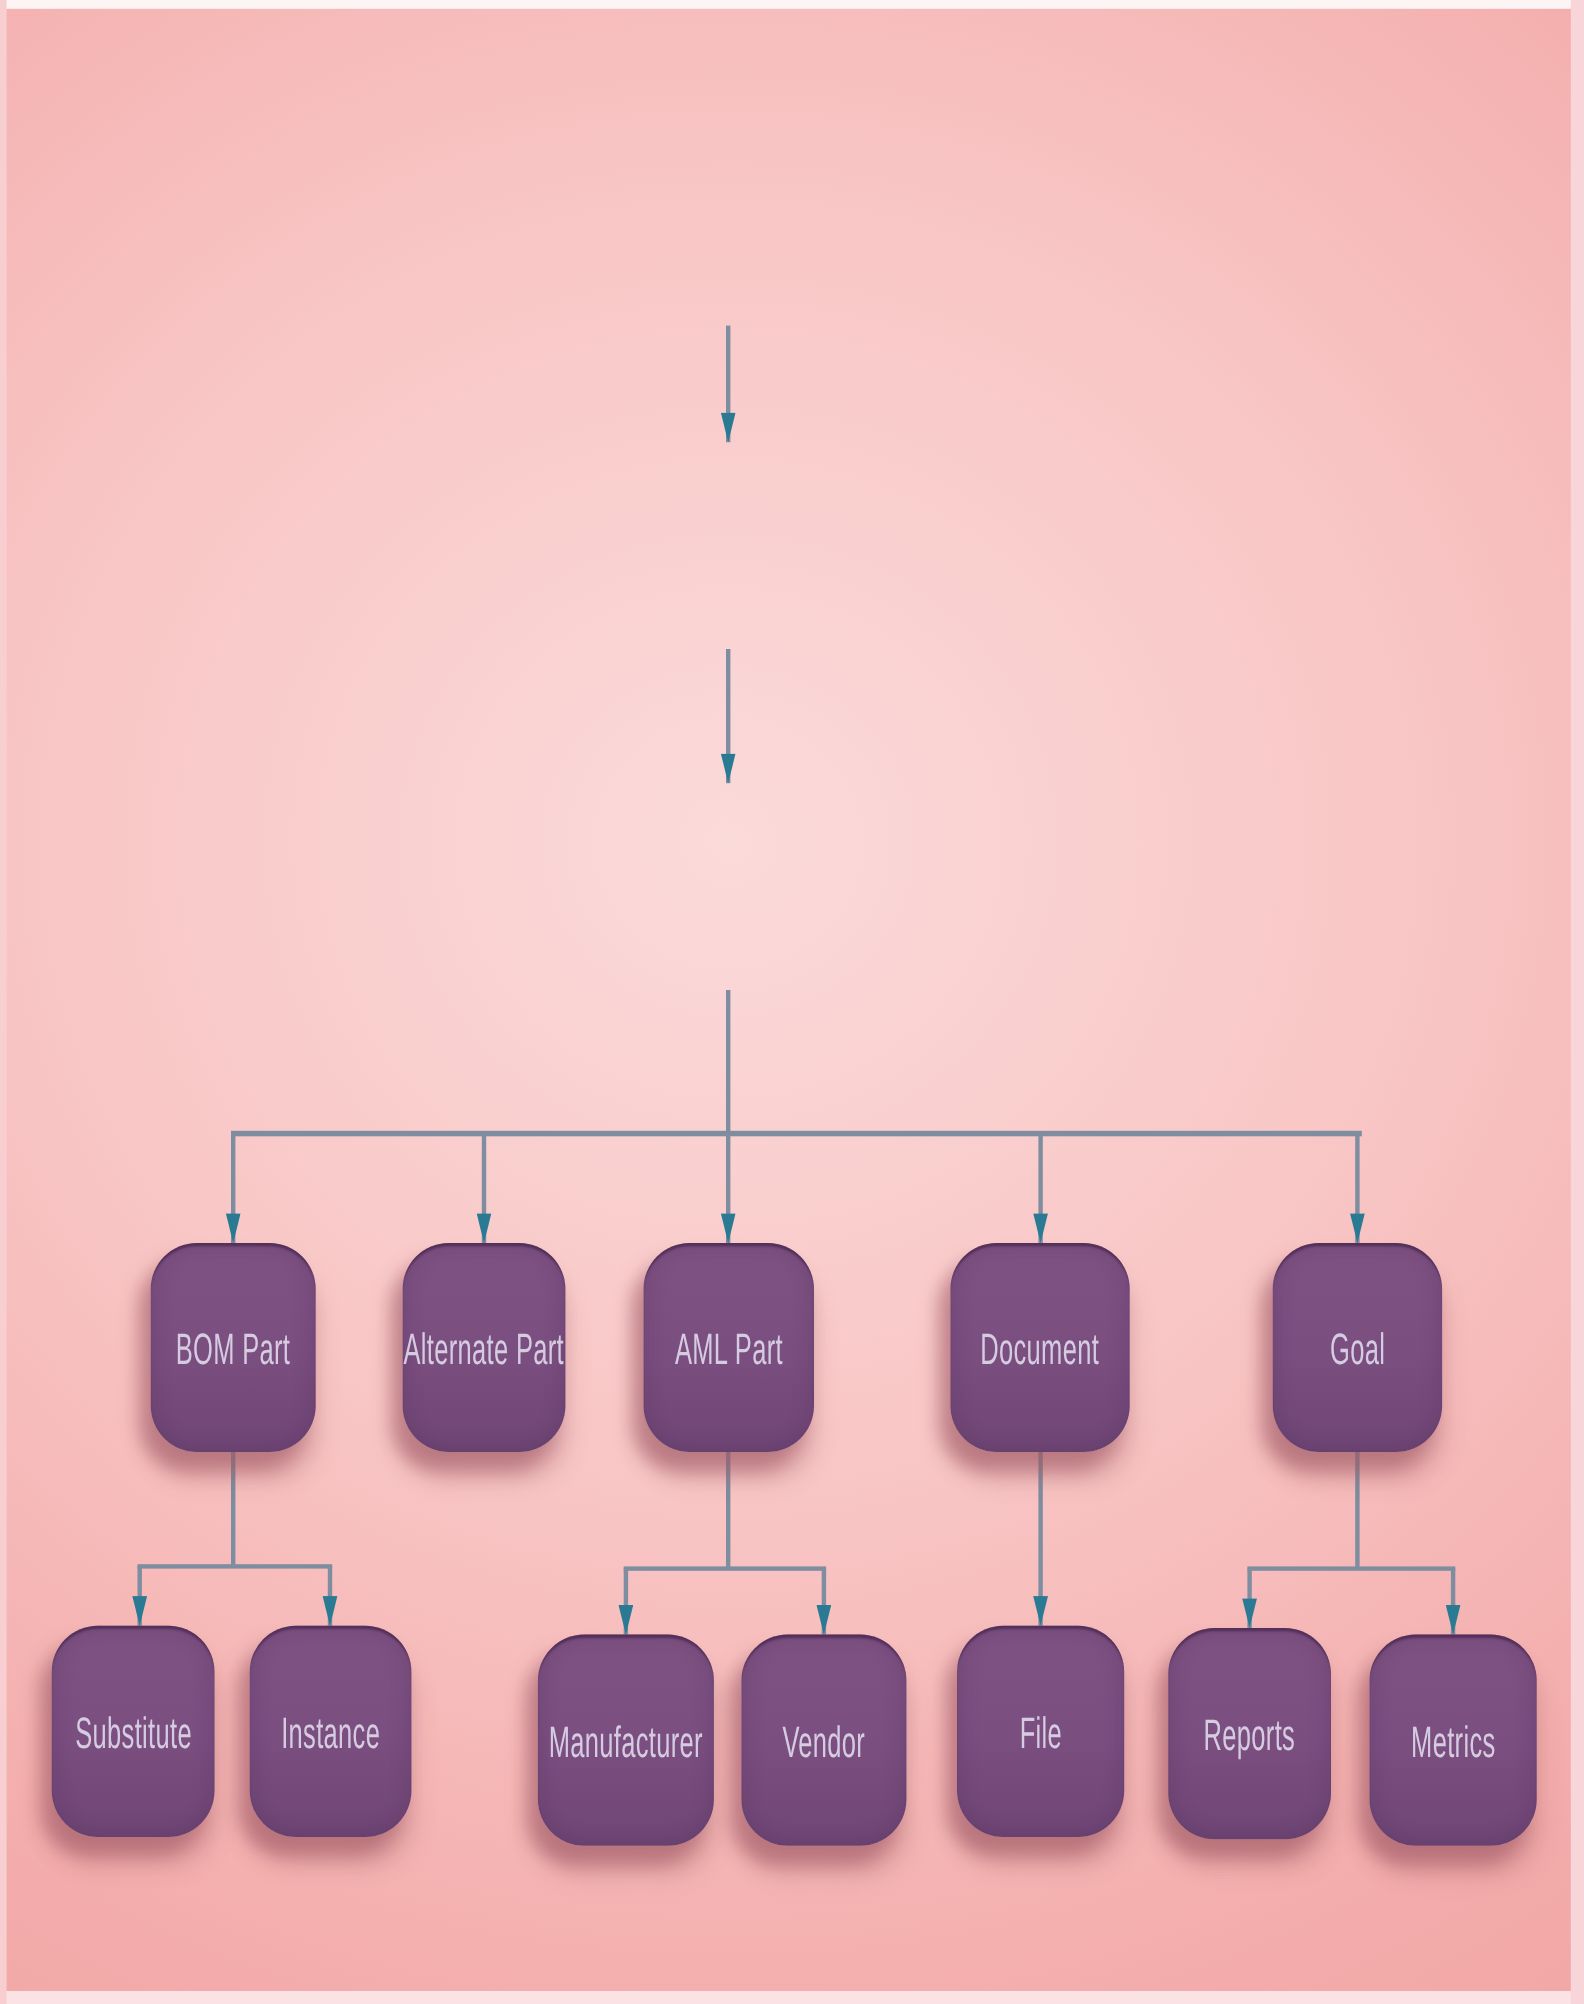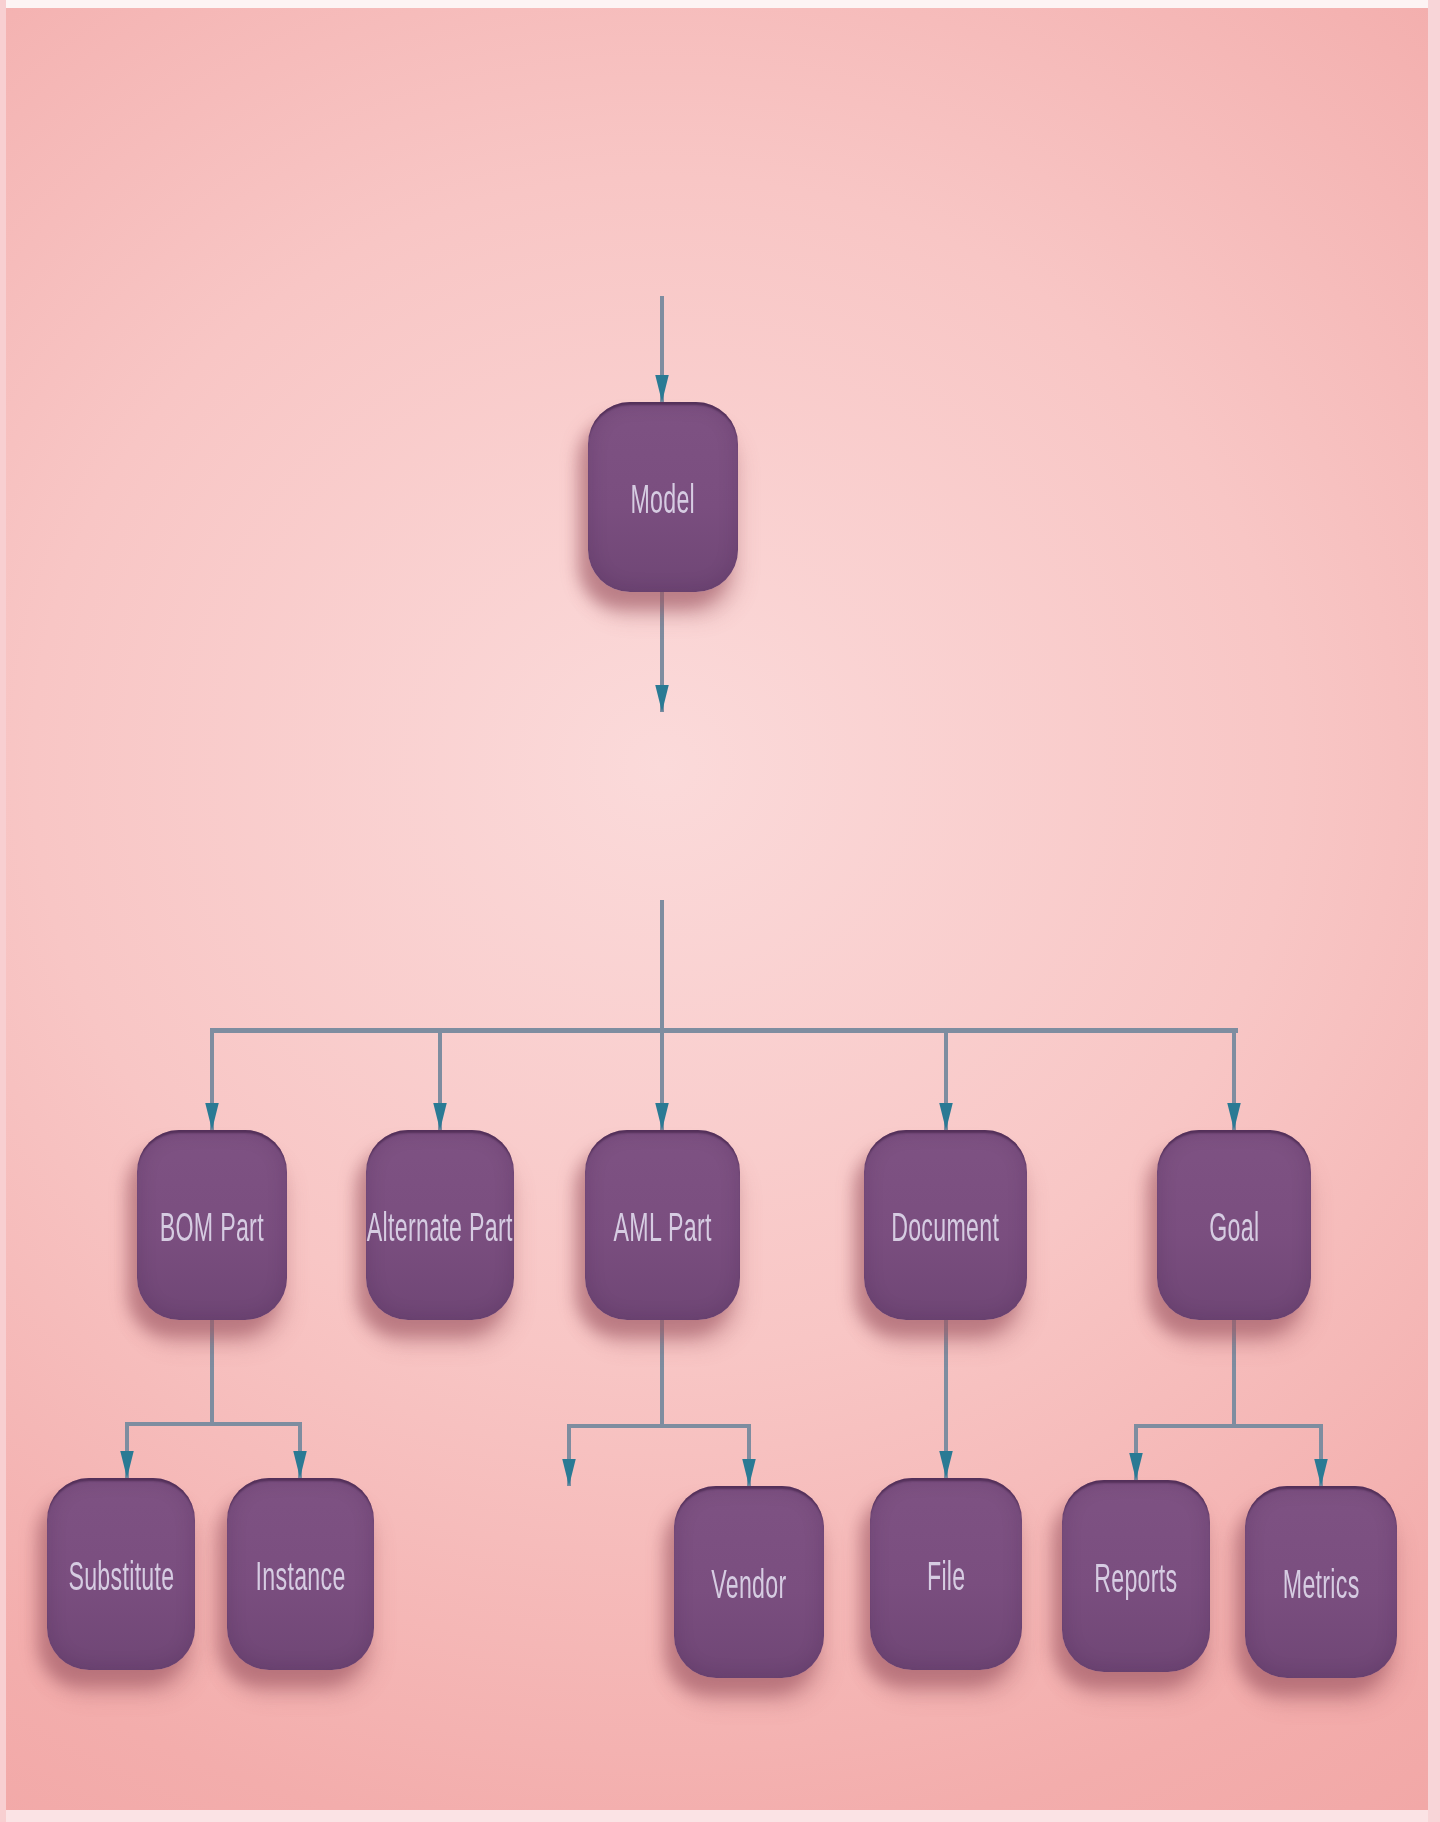--- a/index.html
+++ b/index.html
@@ -118,23 +118,20 @@
   <div class="line v" style="left:944px;top:1320px;height:158px"></div>
   <div class="arrow" style="left:938px;top:1451px"></div>
 
   <div class="line v" style="left:1232px;top:1320px;height:106px"></div>
   <div class="line h" style="left:1134px;top:1424px;width:189px;height:4px"></div>
   <div class="line v" style="left:1134px;top:1426px;height:54px"></div>
   <div class="arrow" style="left:1128px;top:1453px"></div>
   <div class="line v" style="left:1319px;top:1426px;height:60px"></div>
   <div class="arrow" style="left:1313px;top:1459px"></div>
 
-  <div class="node n-model">
-    <span class="node-label">Model</span>
-  </div>
   <div class="node n-bom-part">
     <span class="node-label">BOM Part</span>
   </div>
   <div class="node n-alternate">
     <span class="node-label">Alternate Part</span>
   </div>
   <div class="node n-document">
     <span class="node-label">Document</span>
   </div>
   <div class="node n-aml-part">
@@ -142,20 +139,23 @@
   </div>
   <div class="node n-goal">
     <span class="node-label">Goal</span>
   </div>
   <div class="node n-substitute">
     <span class="node-label">Substitute</span>
   </div>
   <div class="node n-instance">
     <span class="node-label">Instance</span>
   </div>
+  <div class="node n-manufacturer">
+    <span class="node-label">Manufacturer</span>
+  </div>
   <div class="node n-vendor">
     <span class="node-label">Vendor</span>
   </div>
   <div class="node n-file">
     <span class="node-label">File</span>
   </div>
   <div class="node n-reports">
     <span class="node-label">Reports</span>
   </div>
   <div class="node n-metrics">

